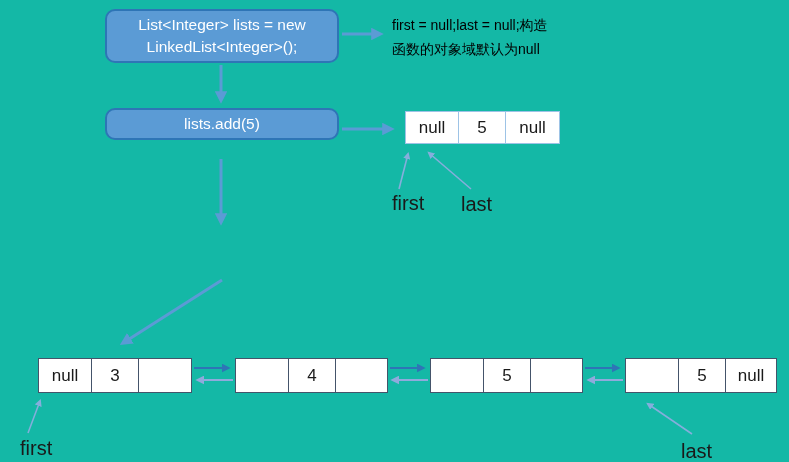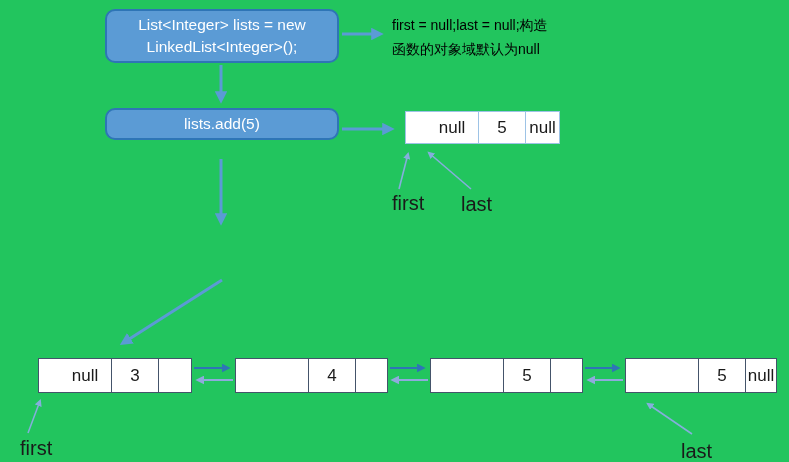--- a/index.html
+++ b/index.html
@@ -3,21 +3,21 @@
 <meta charset="utf-8">
 <style>
   * { margin: 0; padding: 0; box-sizing: border-box; }
   html, body { background: #ffffff; }
   body { font-family: "Liberation Sans", sans-serif; }
 
   .canvas {
     position: relative;
     width: 789px;
     height: 462px;
-    background: #22c55e;
+    background: #14b8a6;
     overflow: hidden;
   }
 
   .arrow-layer {
     position: absolute;
     left: 0; top: 0;
     width: 789px; height: 462px;
     pointer-events: none;
   }
 
@@ -49,21 +49,20 @@
     font-size: 14px;
     line-height: 24px;
     white-space: nowrap;
   }
 
   
   .node {
     position: absolute;
     display: flex;
     background: #ffffff;
-    padding-left: 20px;
   }
   .node .cell {
     display: flex;
     align-items: center;
     justify-content: center;
     font-size: 17px;
     color: #1a1a1a;
     height: 100%;
   }
   .node-single {

